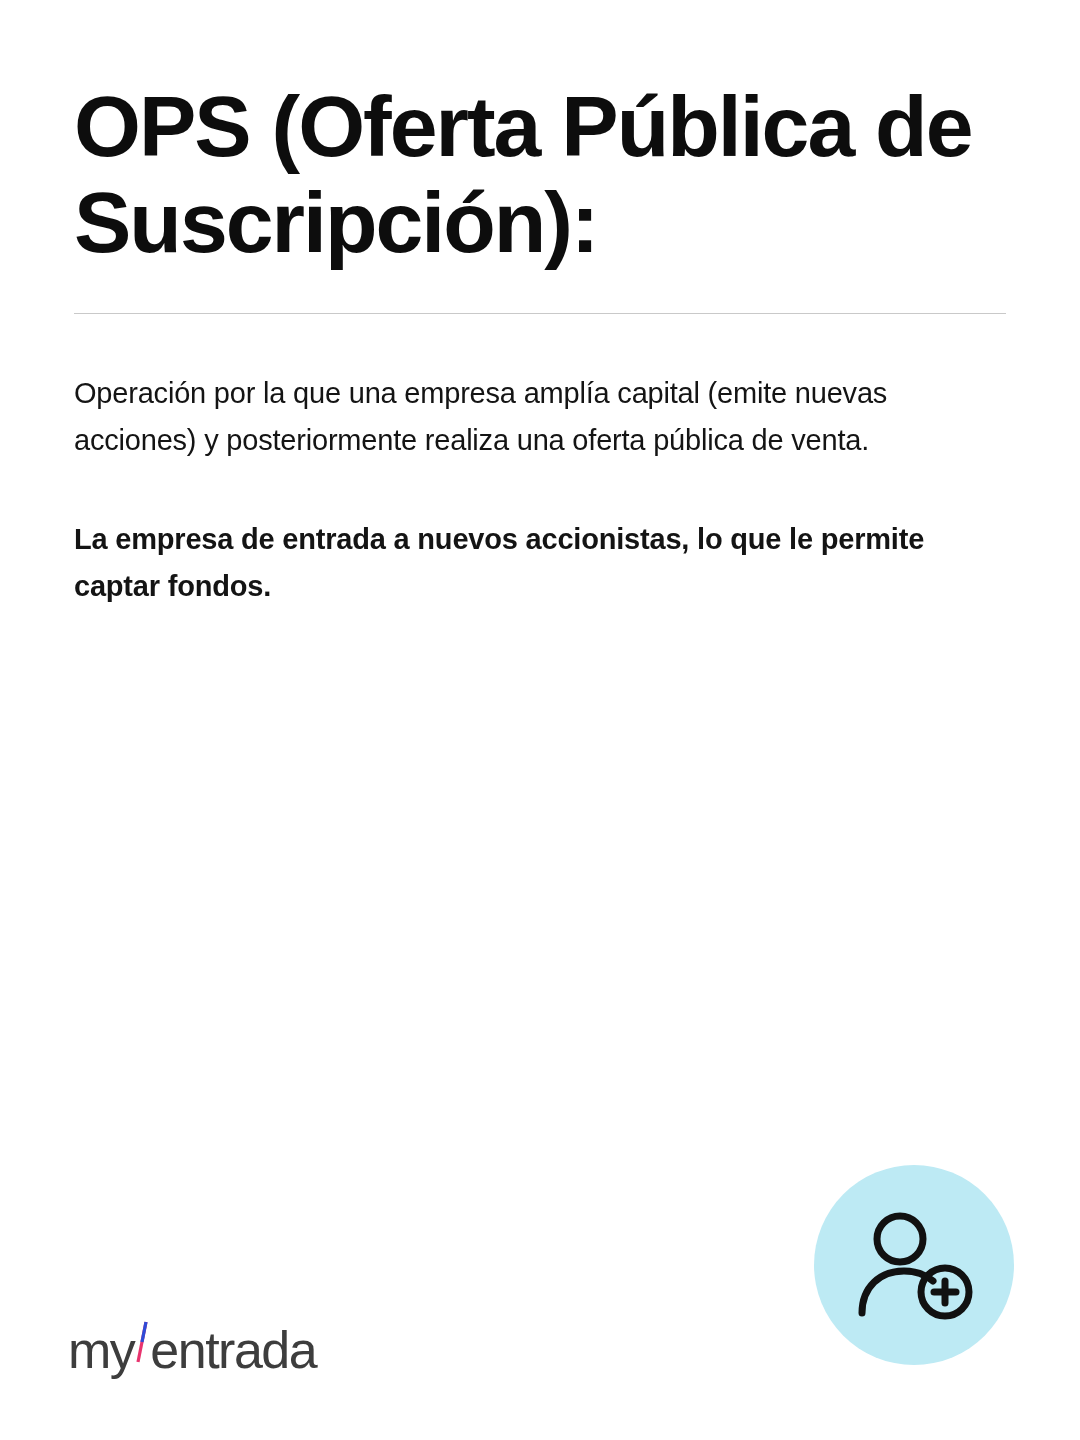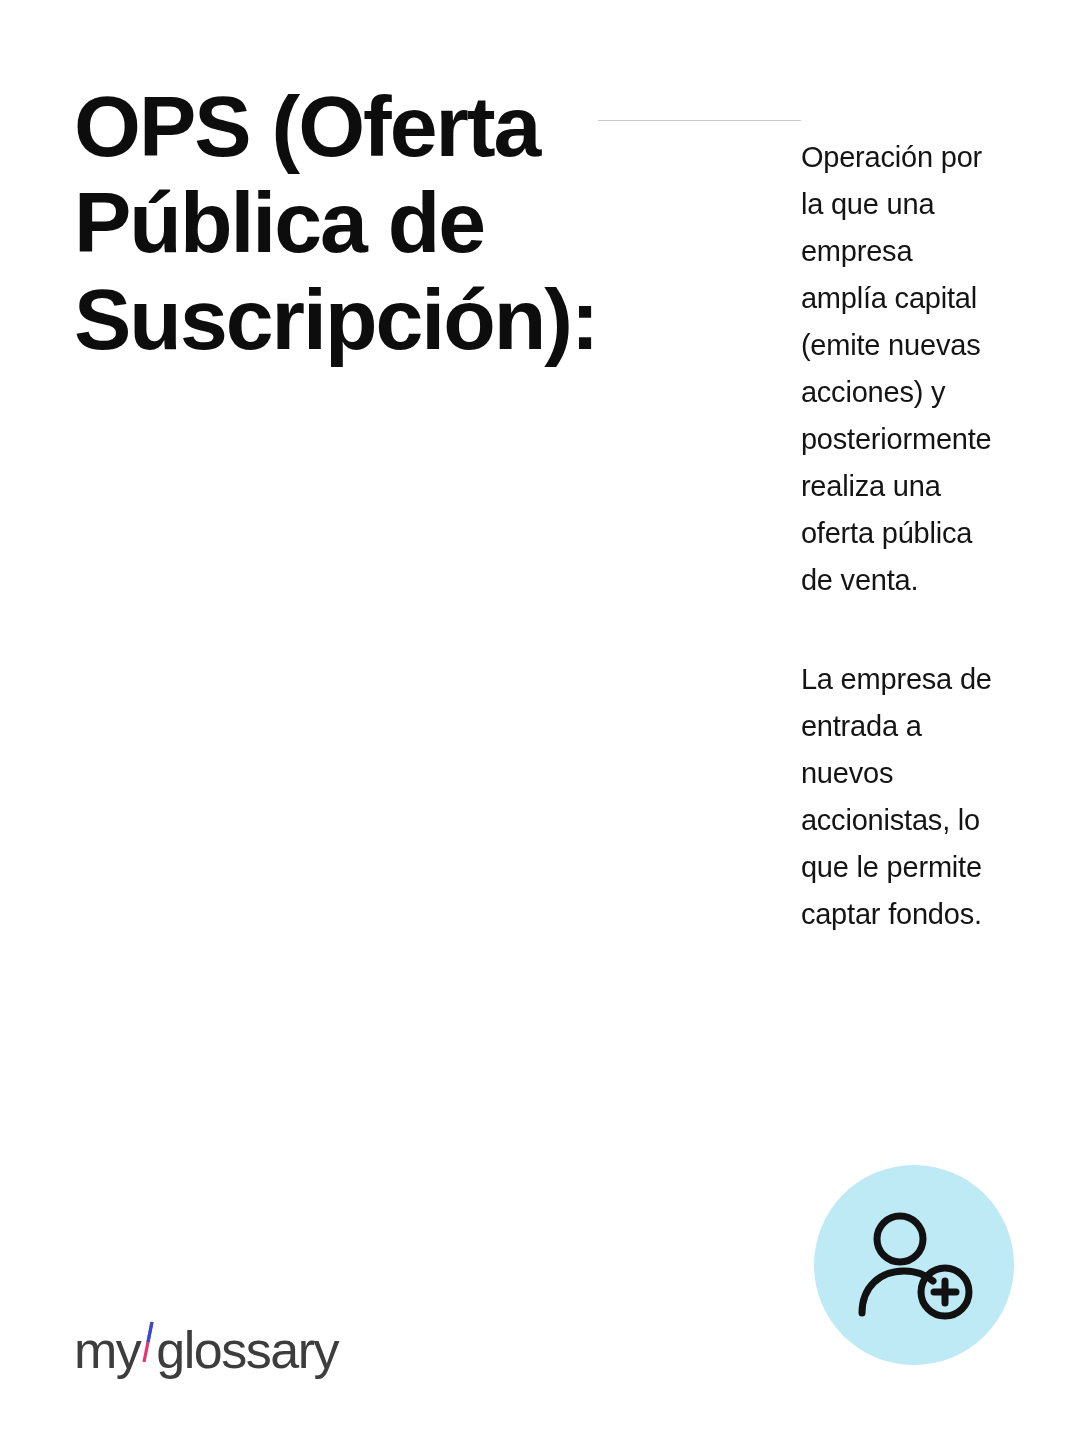--- a/index.html
+++ b/index.html
@@ -12,20 +12,21 @@
     font-family: "Liberation Sans", sans-serif;
     color: #111111;
     position: relative;
     overflow: hidden;
   }
   .card {
     position: absolute;
     inset: 0;
     padding: 78px 74px 0 74px;
     display: flex;
+    flex-direction: column;
   }
   .title {
     font-size: 86px;
     line-height: 1.12;
     font-weight: 700;
     letter-spacing: -2px;
     color: #0d0d0d;
     max-width: 940px;
   }
   .divider {
@@ -39,27 +40,27 @@
   }
   .para {
     font-size: 29px;
     line-height: 1.62;
     font-weight: 400;
     color: #141414;
     max-width: 940px;
     letter-spacing: -0.2px;
   }
   .para.bold {
-    font-weight: 400;
+    font-weight: 700;
     margin-top: 52px;
     max-width: 880px;
   }
   .footer {
     position: absolute;
-    left: 74px;
+    left: 68px;
     bottom: 60px;
     display: flex;
     align-items: flex-end;
   }
   .logo {
     font-size: 52px;
     font-weight: 400;
     color: #3d3d3d;
     letter-spacing: -1.5px;
     display: flex;
@@ -103,21 +104,21 @@
 
 <div class="footer">
   <div class="logo">
     <span>my</span>
     <span class="slash">
       <svg width="16" height="52" viewBox="0 0 16 52" aria-hidden="true">
         <line x1="12" y1="6" x2="4" y2="46" stroke="#e8336e" stroke-width="3.2"></line>
         <line x1="12" y1="6" x2="8" y2="26" stroke="#2d4bd8" stroke-width="3.2"></line>
       </svg>
     </span>
-    <span>glossary</span>
+    <span>entrada</span>
   </div>
 </div>
 
 <div class="badge">
   <span>
     <svg width="128" height="120" viewBox="0 0 128 120" fill="none" aria-hidden="true">
       <circle cx="50" cy="34" r="23" stroke="#111111" stroke-width="7"></circle>
       <path d="M12 108 C12 82 30 66 54 66 C66 66 76 70 83 76" stroke="#111111" stroke-width="7" stroke-linecap="round" fill="none"></path>
       <circle cx="95" cy="87" r="24" stroke="#111111" stroke-width="7"></circle>
       <line x1="95" y1="76" x2="95" y2="98" stroke="#111111" stroke-width="7" stroke-linecap="round"></line>

